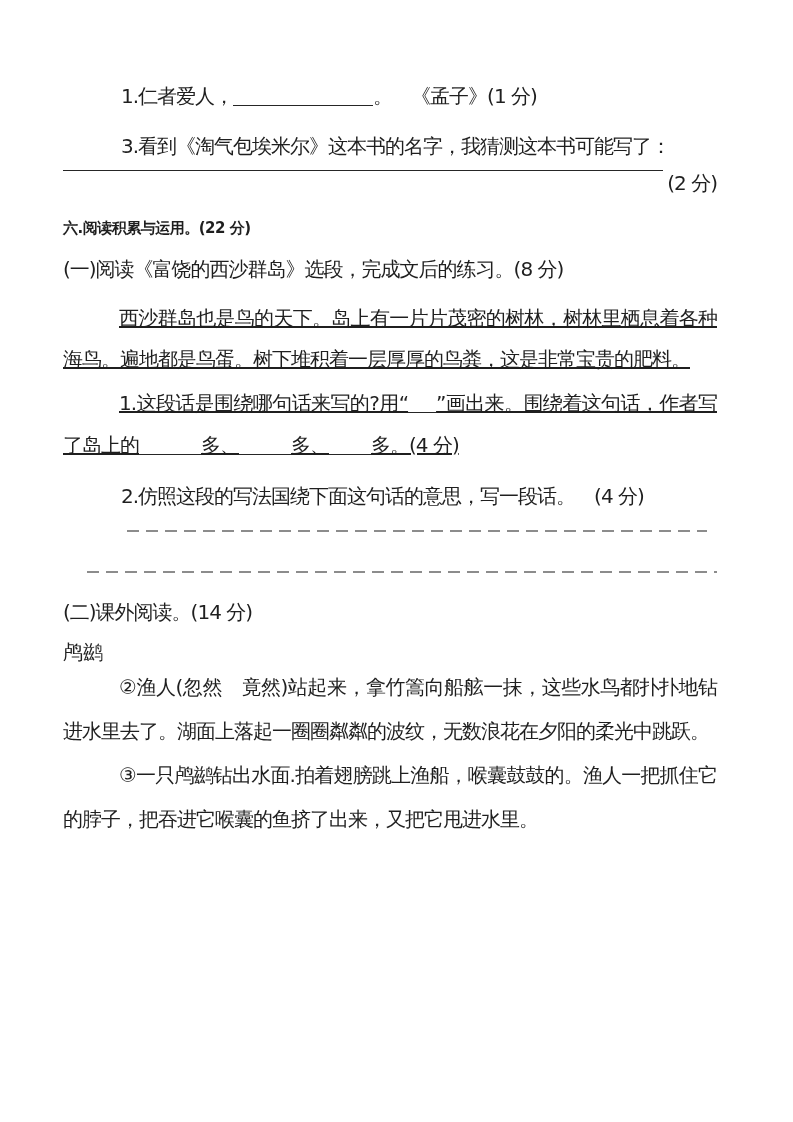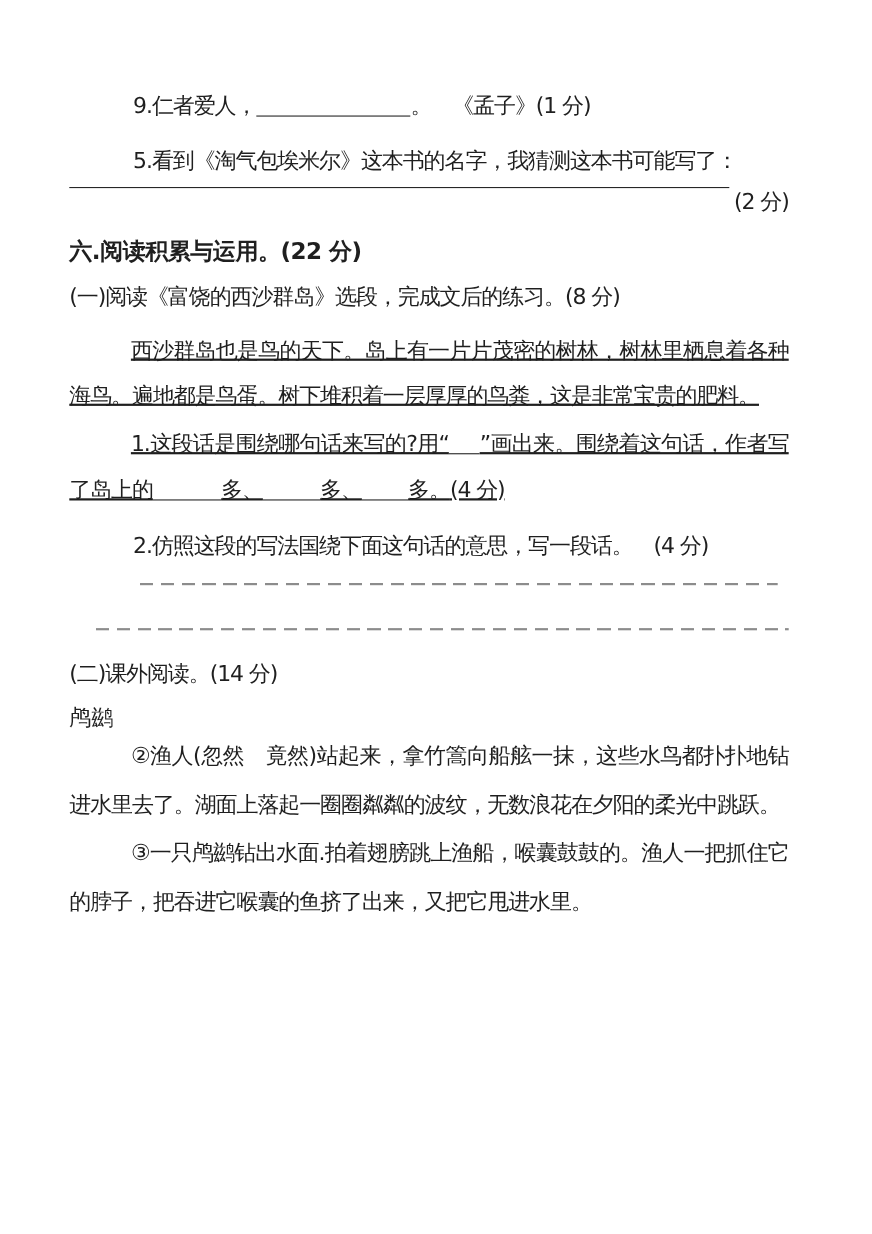--- a/index.html
+++ b/index.html
@@ -32,21 +32,21 @@
   .w140 { width: 140px; }
   .w28  { width: 28px; }
   .w62  { width: 62px; }
   .w52  { width: 52px; }
   .w42  { width: 42px; }
 
   .answer-row { margin-top: 12px; height: 26px; display: flex; }
   .answer-rule { flex: 1; height: 0; border-bottom: 1.6px solid #262626; margin-bottom: 5px; margin-right: 4px; }
   .answer-score { line-height: 26px; }
 
-  .sec-heading { margin-top: 18px; font-size: 21px; font-weight: 700; line-height: 28px; letter-spacing: -0.5px; }
+  .sec-heading { margin-top: 18px; font-size: 15px; font-weight: 700; line-height: 28px; letter-spacing: -0.5px; }
   .sub-heading { margin-top: 14px; line-height: 26px; }
 
   .para { text-align: justify; text-decoration: underline; }
   .passage { margin-top: 16px; height: 82px; line-height: 41px; text-indent: 56px; }
   .q1 { margin-top: 2px; height: 84px; line-height: 42px; text-indent: 56px; }
   .q2 { margin-top: 18px; }
   .q2-prompt { margin-top: 18px; }
 
   .dash {
     height: 2px;
@@ -61,23 +61,23 @@
   .rp  { text-indent: 56px; line-height: 44px; text-align: justify; }
   .rp1 { margin-top: 14px; height: 176px; }
   .rp2 { height: 88px; }
   .rp3 { height: 88px; }
 </style>
 </head>
 <body>
 
 <div class="page">
 
-  <div class="line ind q3"><span>9.仁者爱人，</span><span class="blank w140"></span><span>。　《孟子》(1 分)</span></div>
+  <div class="line ind q3"><span>1.仁者爱人，</span><span class="blank w140"></span><span>。　《孟子》(1 分)</span></div>
 
-  <div class="line ind q4"><span>5.看到《淘气包埃米尔》这本书的名字，我猜测这本书可能写了：</span></div>
+  <div class="line ind q4"><span>3.看到《淘气包埃米尔》这本书的名字，我猜测这本书可能写了：</span></div>
 
   <div class="answer-row">
     <div class="answer-rule"></div>
     <div class="answer-score">(2 分)</div>
   </div>
 
   <div class="sec-heading">六.阅读积累与运用。(22 分)</div>
 
   <div class="sub-heading line">(一)阅读《富饶的西沙群岛》选段，完成文后的练习。(8 分)</div>
 

